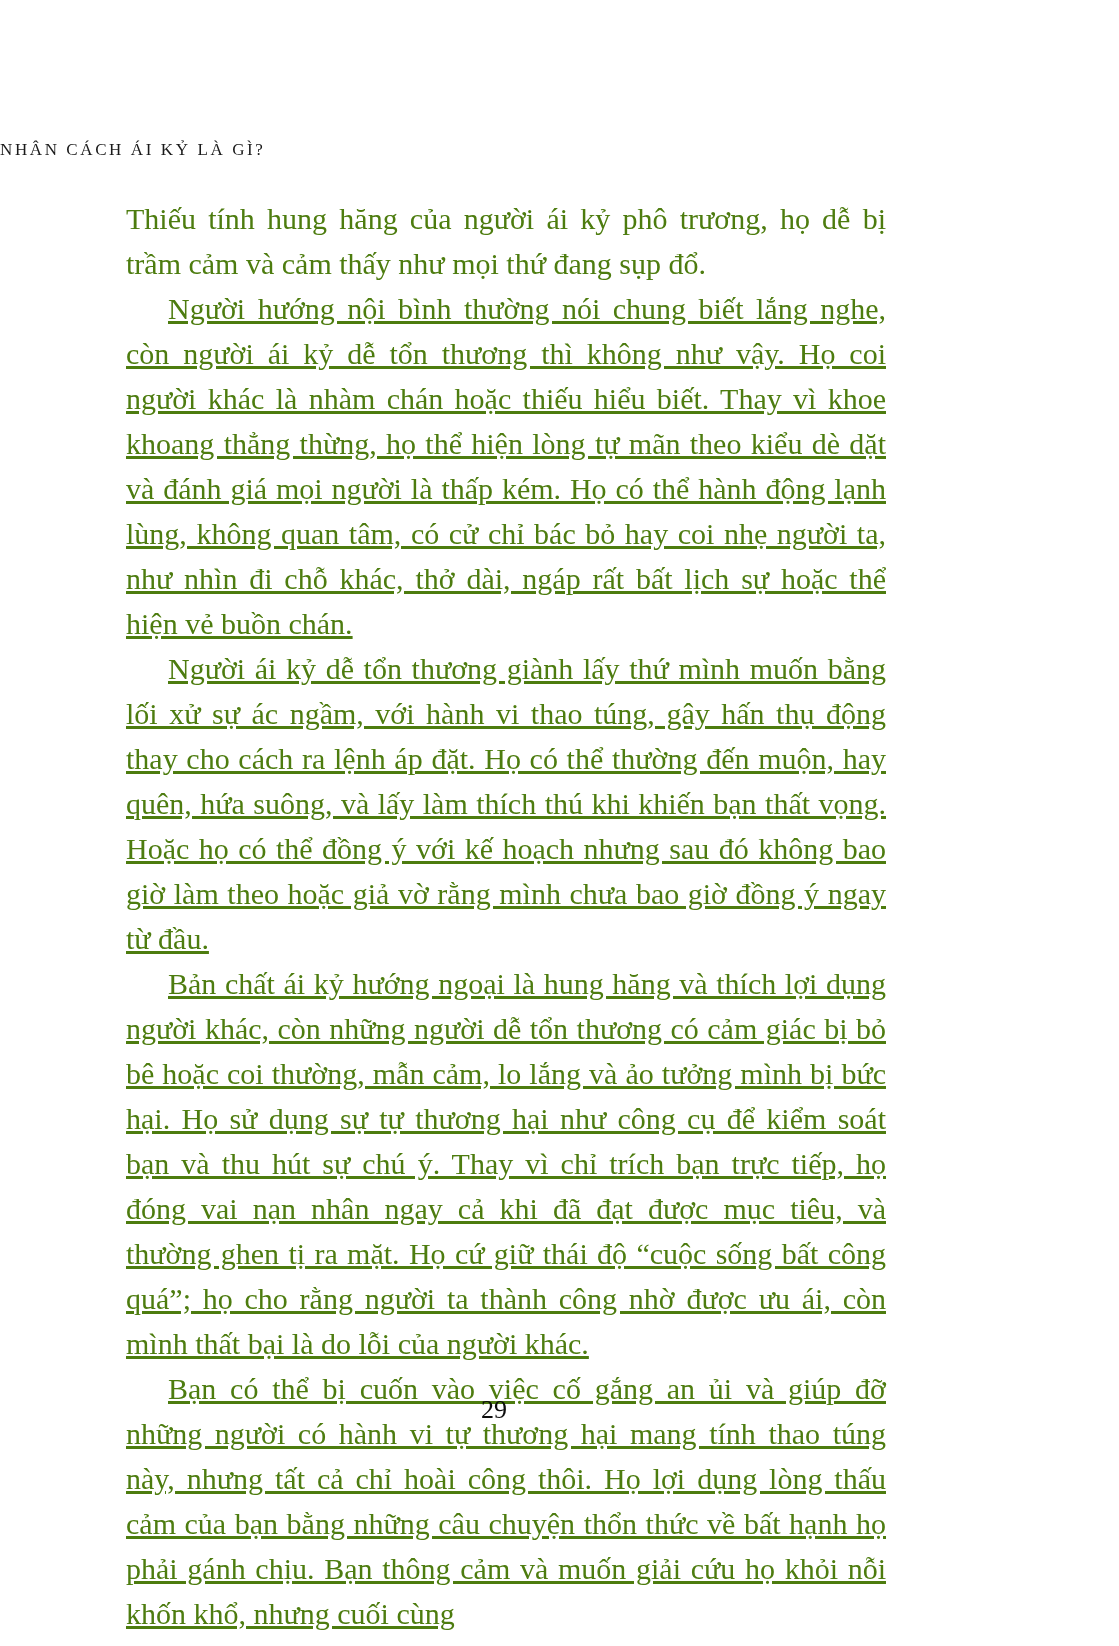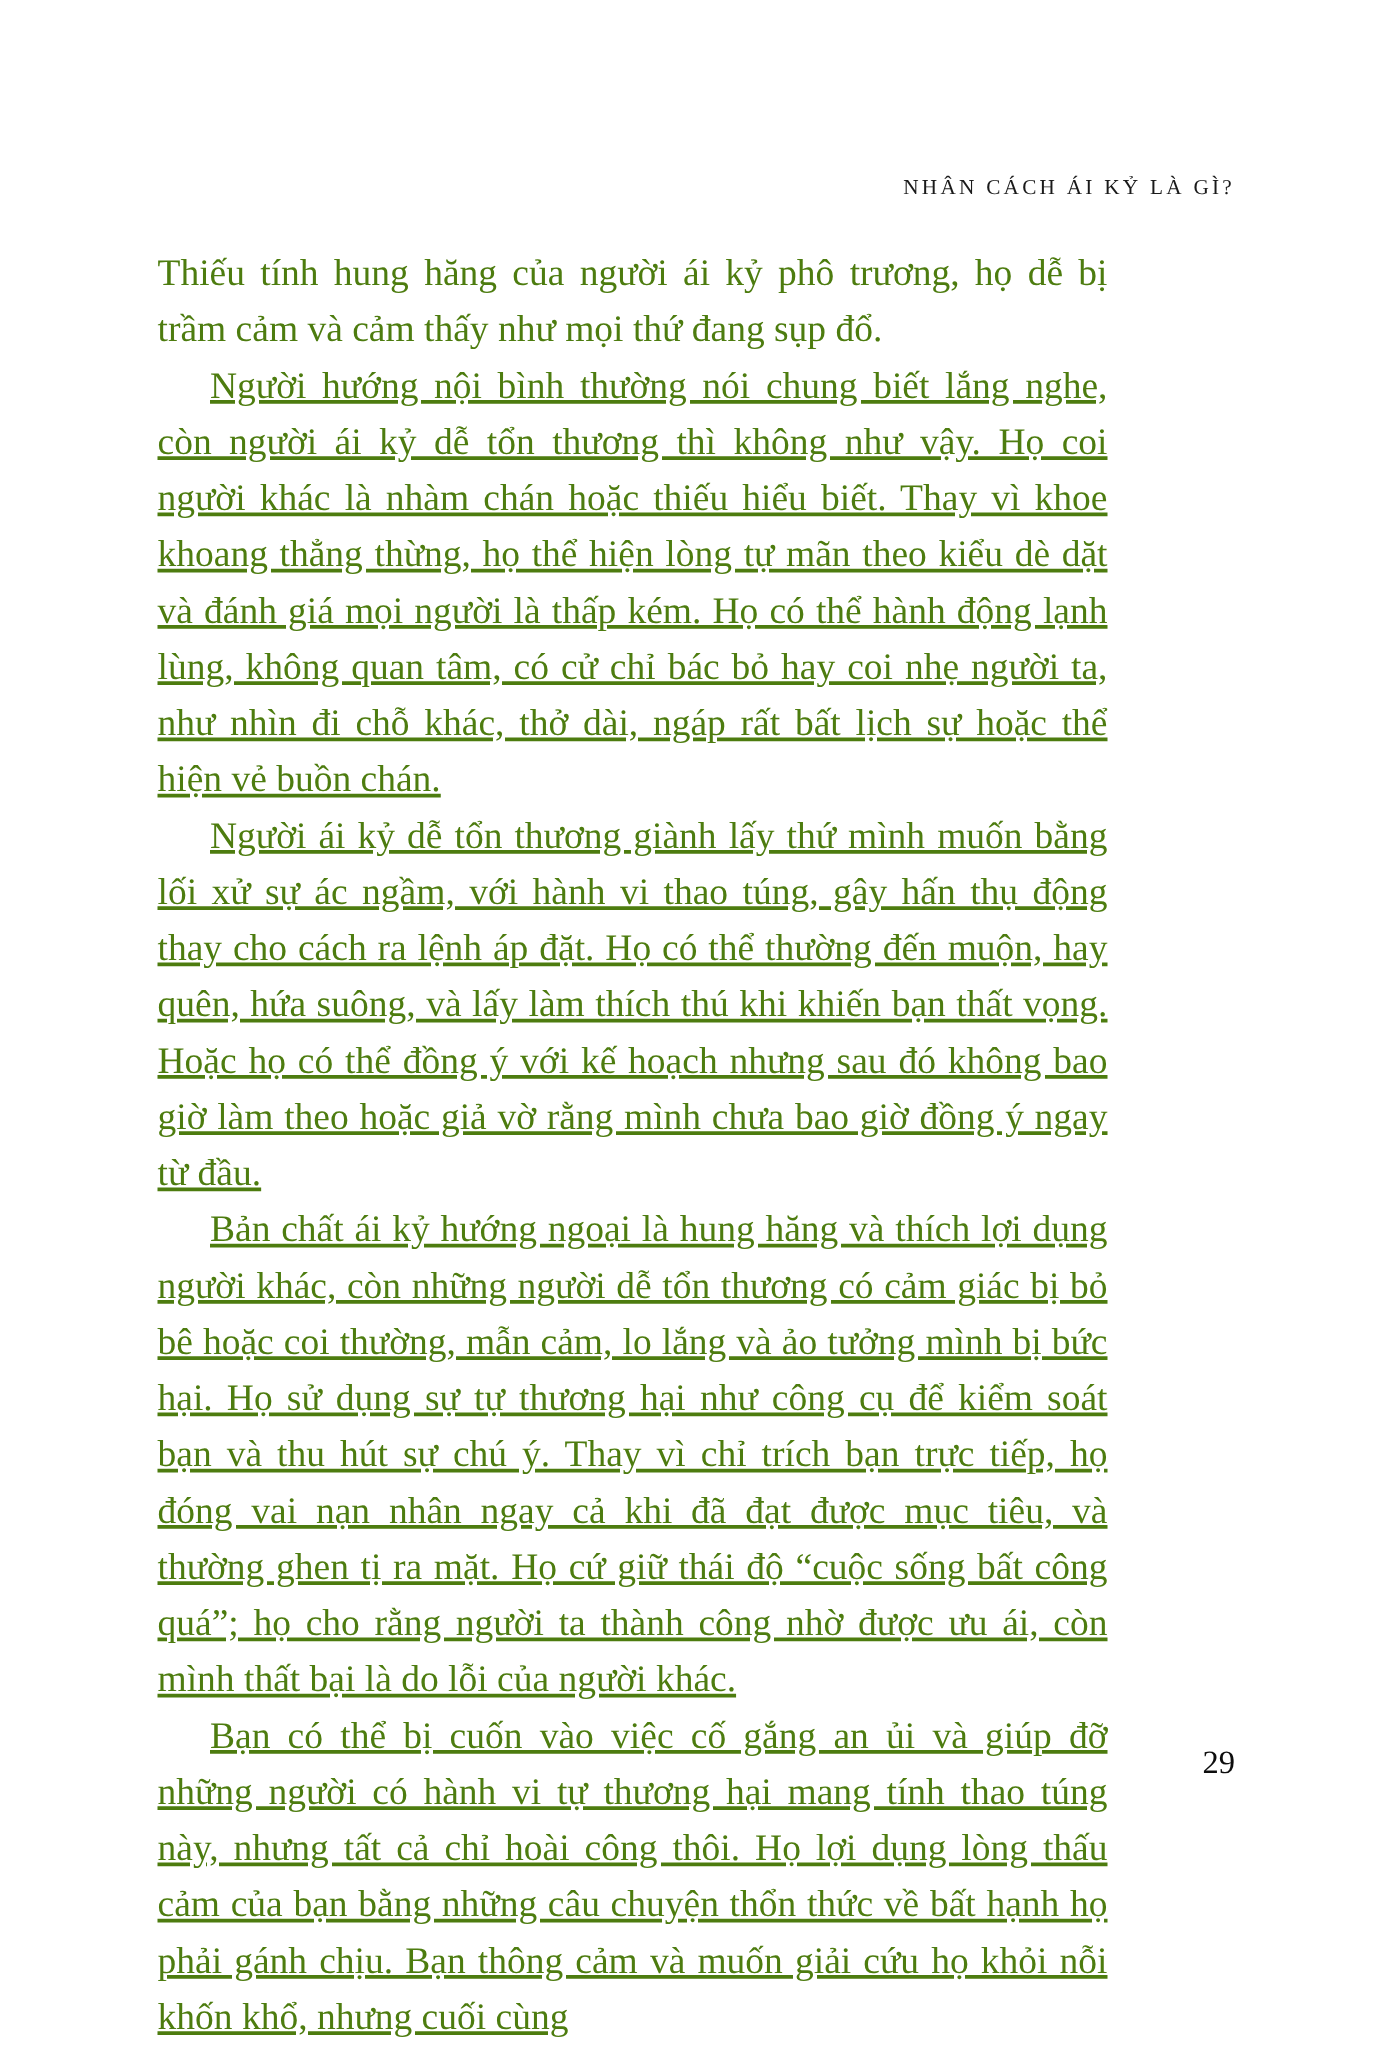--- a/index.html
+++ b/index.html
@@ -15,21 +15,21 @@
     margin: 0 auto;
     overflow: hidden;
     font-family: "Liberation Serif", serif;
     color: #000000;
   }
   .running-head {
     position: absolute;
     top: 140px;
     left: 0;
     right: 131px;
-    text-align: right;
+    text-align: left;
     font-family: "Liberation Serif", serif;
     font-size: 17px;
     letter-spacing: 2.6px;
     color: #1a1a1a;
   }
   .body-text {
     position: absolute;
     top: 196px;
     left: 126px;
     width: 760px;
@@ -44,21 +44,21 @@
   }
   .body-text p.indent {
     text-indent: 42px;
     text-decoration: underline;
   }
   .folio {
     position: absolute;
     top: 1395px;
     left: 0;
     right: 131px;
-    text-align: right;
+    text-align: center;
     font-size: 26px;
     color: #0d0d0d;
   }
 </style>
 </head>
 <body>
 
 <div class="page">
 
   <div class="running-head">NHÂN CÁCH ÁI KỶ LÀ GÌ?</div>

